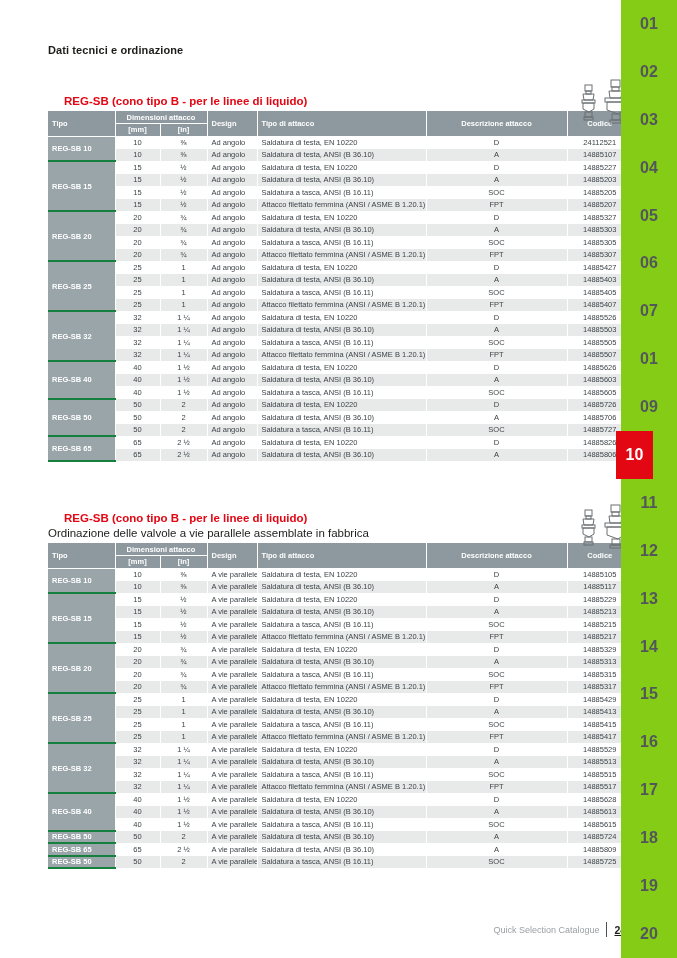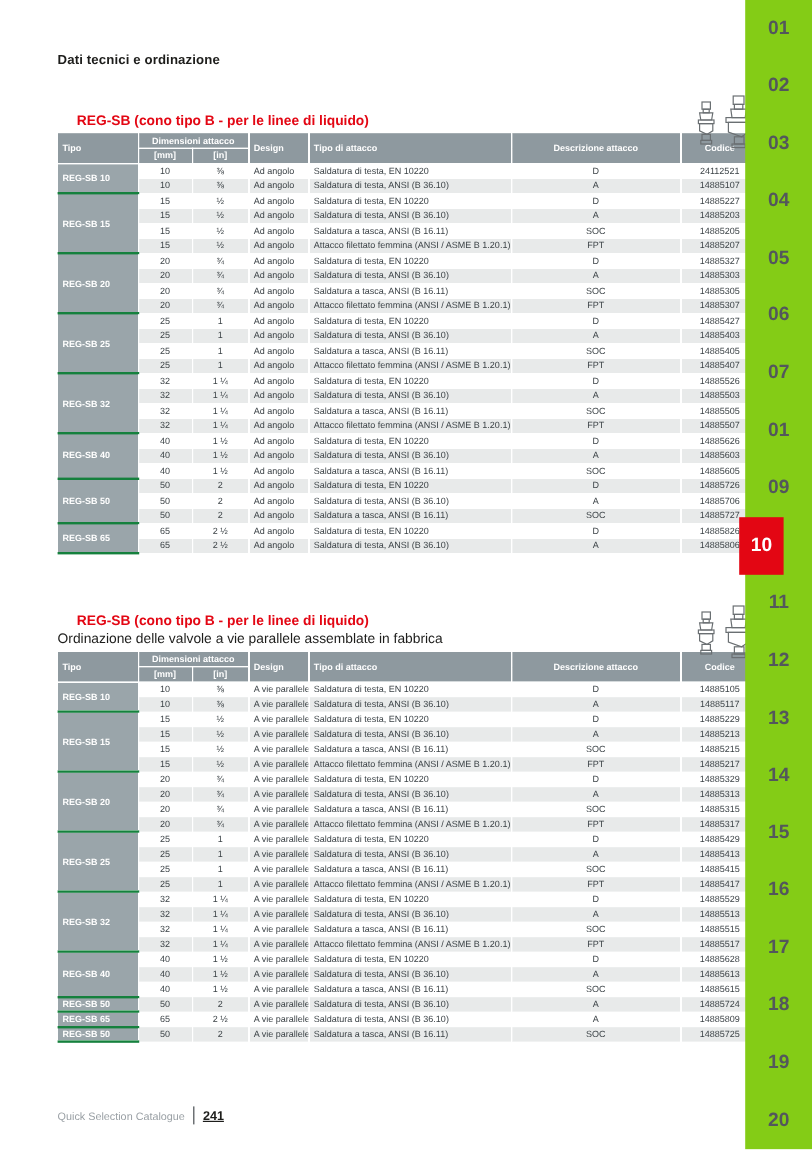--- a/index.html
+++ b/index.html
@@ -43,21 +43,21 @@
   td.ac { text-align: center; }
   td.al { text-align: left; }
   tr.alt td { background: #e8eaea; }
   tr td.tipo-cell, tr.alt td.tipo-cell {
     background: #9aa5aa; color: #fff; font-weight: bold;
     border-left: none; border-bottom: 2px solid #15803d; vertical-align: middle;
   }
 
   .footer {
     position: absolute; top: 922px; right: 0; width: 584px;
-    display: flex; align-items: center; gap: 7px;
+    display: flex; justify-content: flex-end; align-items: center; gap: 7px;
   }
   .footer-cat { font-size: 9px; color: #9aa0a5; }
   .footer-div { width: 1px; height: 15px; background: #4a4f53; }
   .footer-page { font-size: 10.5px; font-weight: bold; color: #1d1d1b; text-decoration: underline; }
 
   .sidebar {
     position: absolute; right: 0; top: 0; width: 56px; height: 958px;
     background: #84cc16;
   }
   .sidebar .tab {

